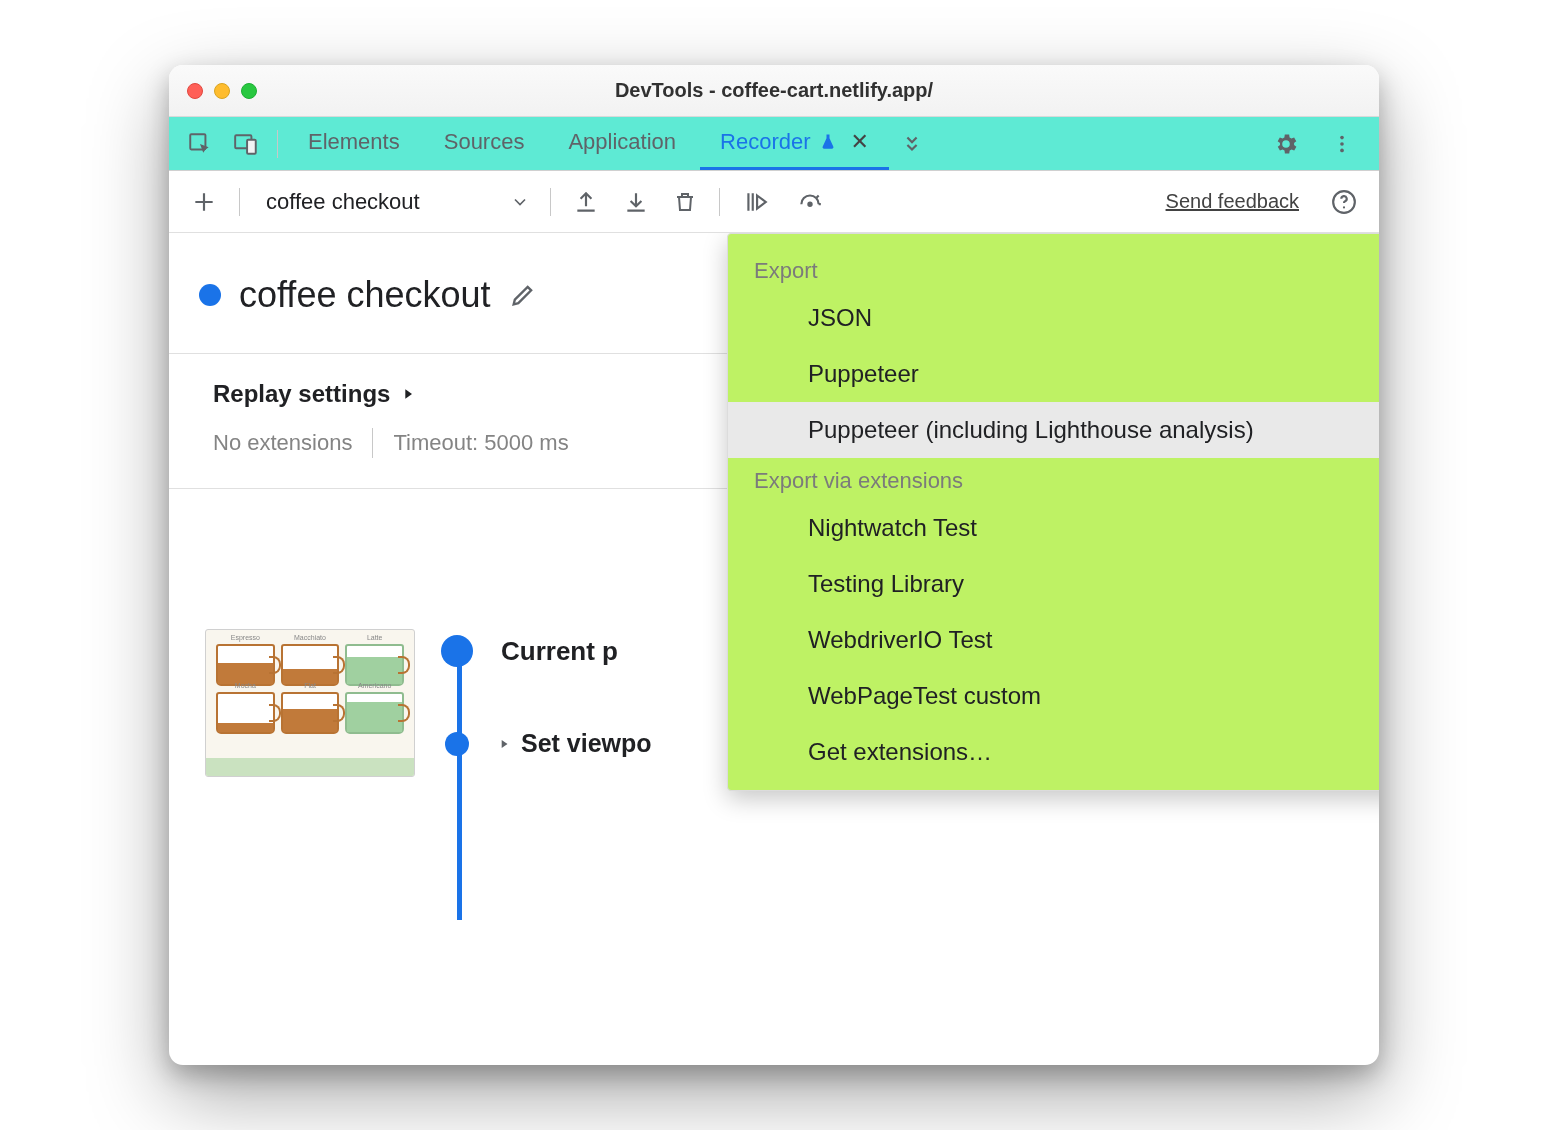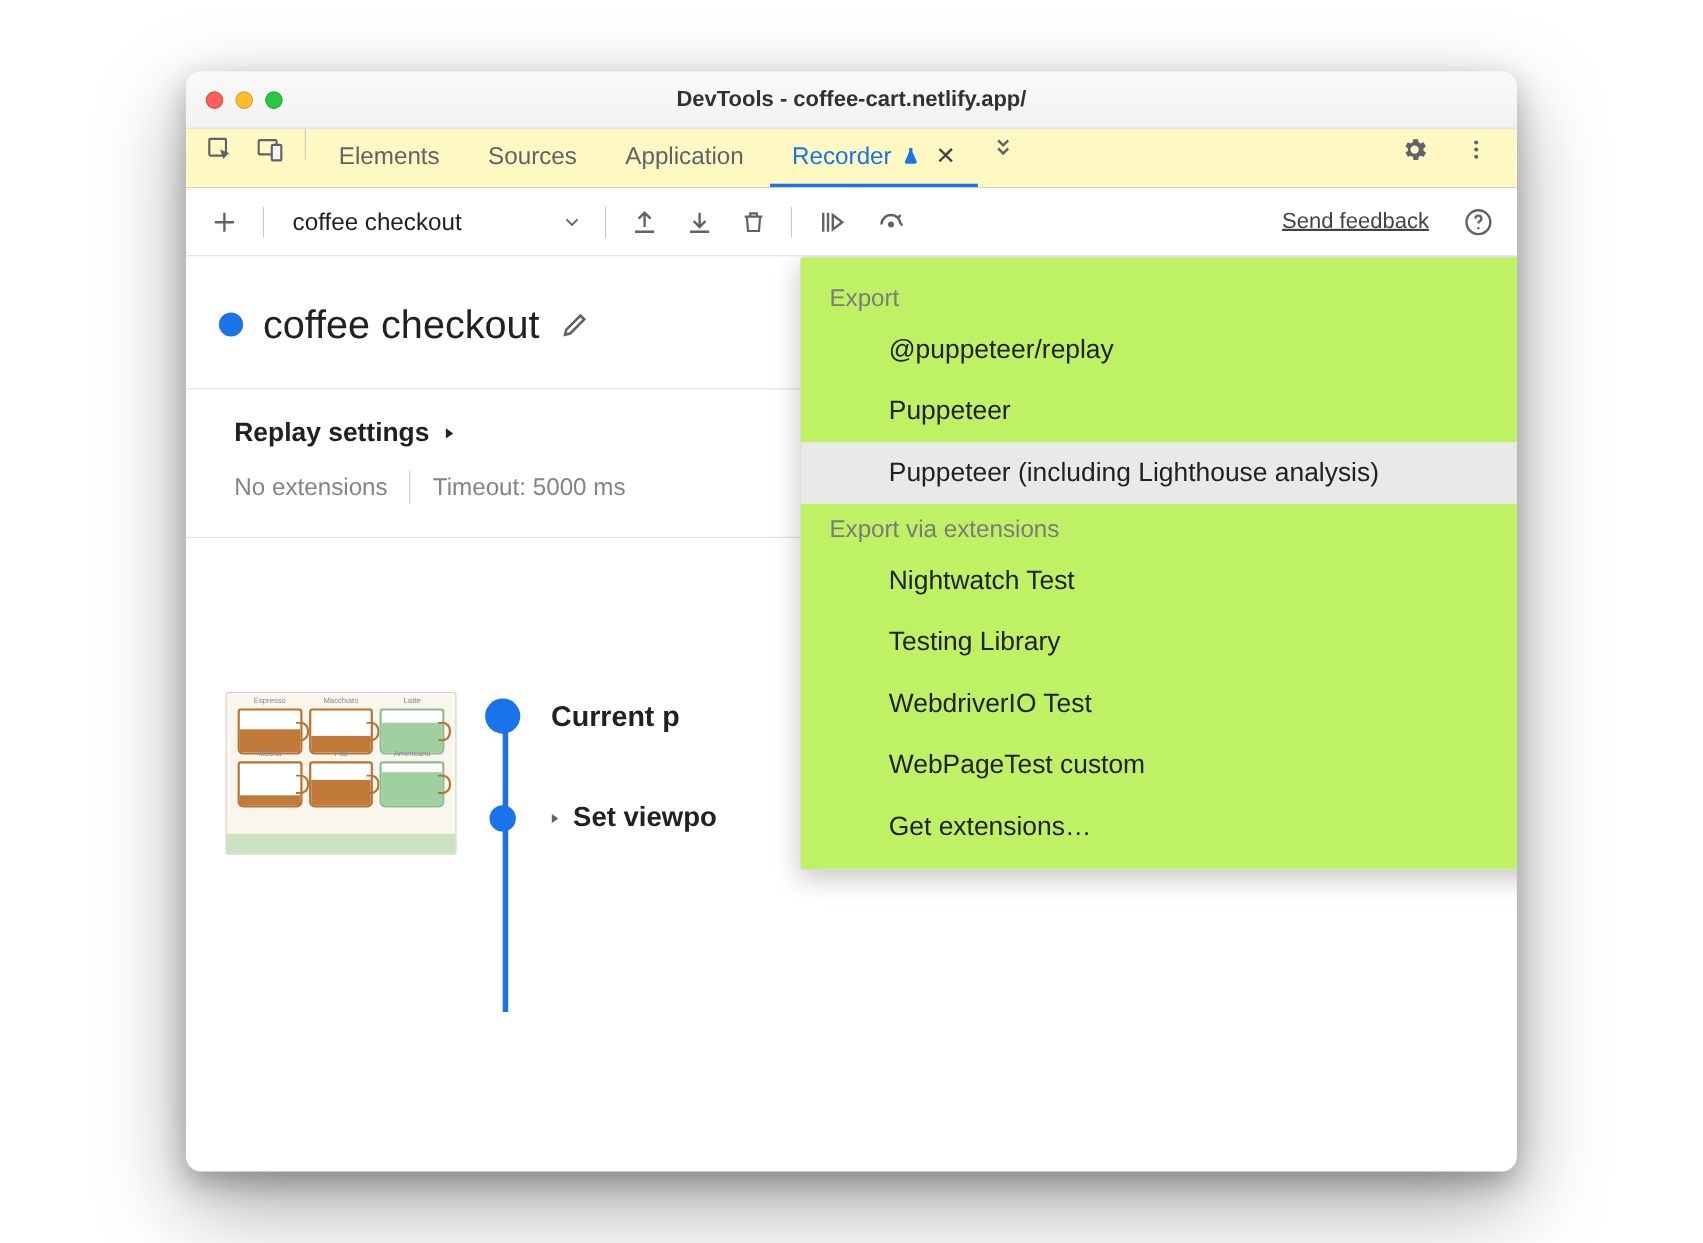--- a/index.html
+++ b/index.html
@@ -39,24 +39,24 @@
   .dot.yellow { background: #febc2e; border: 1px solid #d9a420; }
   .dot.green { background: #28c840; border: 1px solid #1eae34; }
   .title {
     position: absolute; left: 0; right: 0; text-align: center;
     font-size: 20px; font-weight: 700; color: #313131;
     pointer-events: none;
   }
   
   .tabstrip {
     height: 54px;
-    background: #fef9c3;
+    background: #5eead4;
     border-bottom: 1px solid #d0d0d0;
     display: flex;
-    align-items: flex-start;
+    align-items: center;
     padding: 0 10px;
     gap: 4px;
   }
   .tabstrip .iconbtn {
     padding: 6px 8px;
     color: #5f6368;
     display: inline-flex;
     align-items: center;
     justify-content: center;
     cursor: pointer;
@@ -378,21 +378,21 @@
             <span>Set viewpo</span>
           </div>
         </div>
       </div>
     </div>
 
     <div class="scroll-thumb"></div>
 
     <div class="export-menu">
       <div class="menu-header">Export</div>
-      <div class="menu-item">@puppeteer/replay</div>
+      <div class="menu-item">JSON</div>
       <div class="menu-item">Puppeteer</div>
       <div class="menu-item hovered">Puppeteer (including Lighthouse analysis)</div>
       <div class="menu-header">Export via extensions</div>
       <div class="menu-item">Nightwatch Test</div>
       <div class="menu-item">Testing Library</div>
       <div class="menu-item">WebdriverIO Test</div>
       <div class="menu-item">WebPageTest custom</div>
       <div class="menu-item">Get extensions…</div>
     </div>
 

